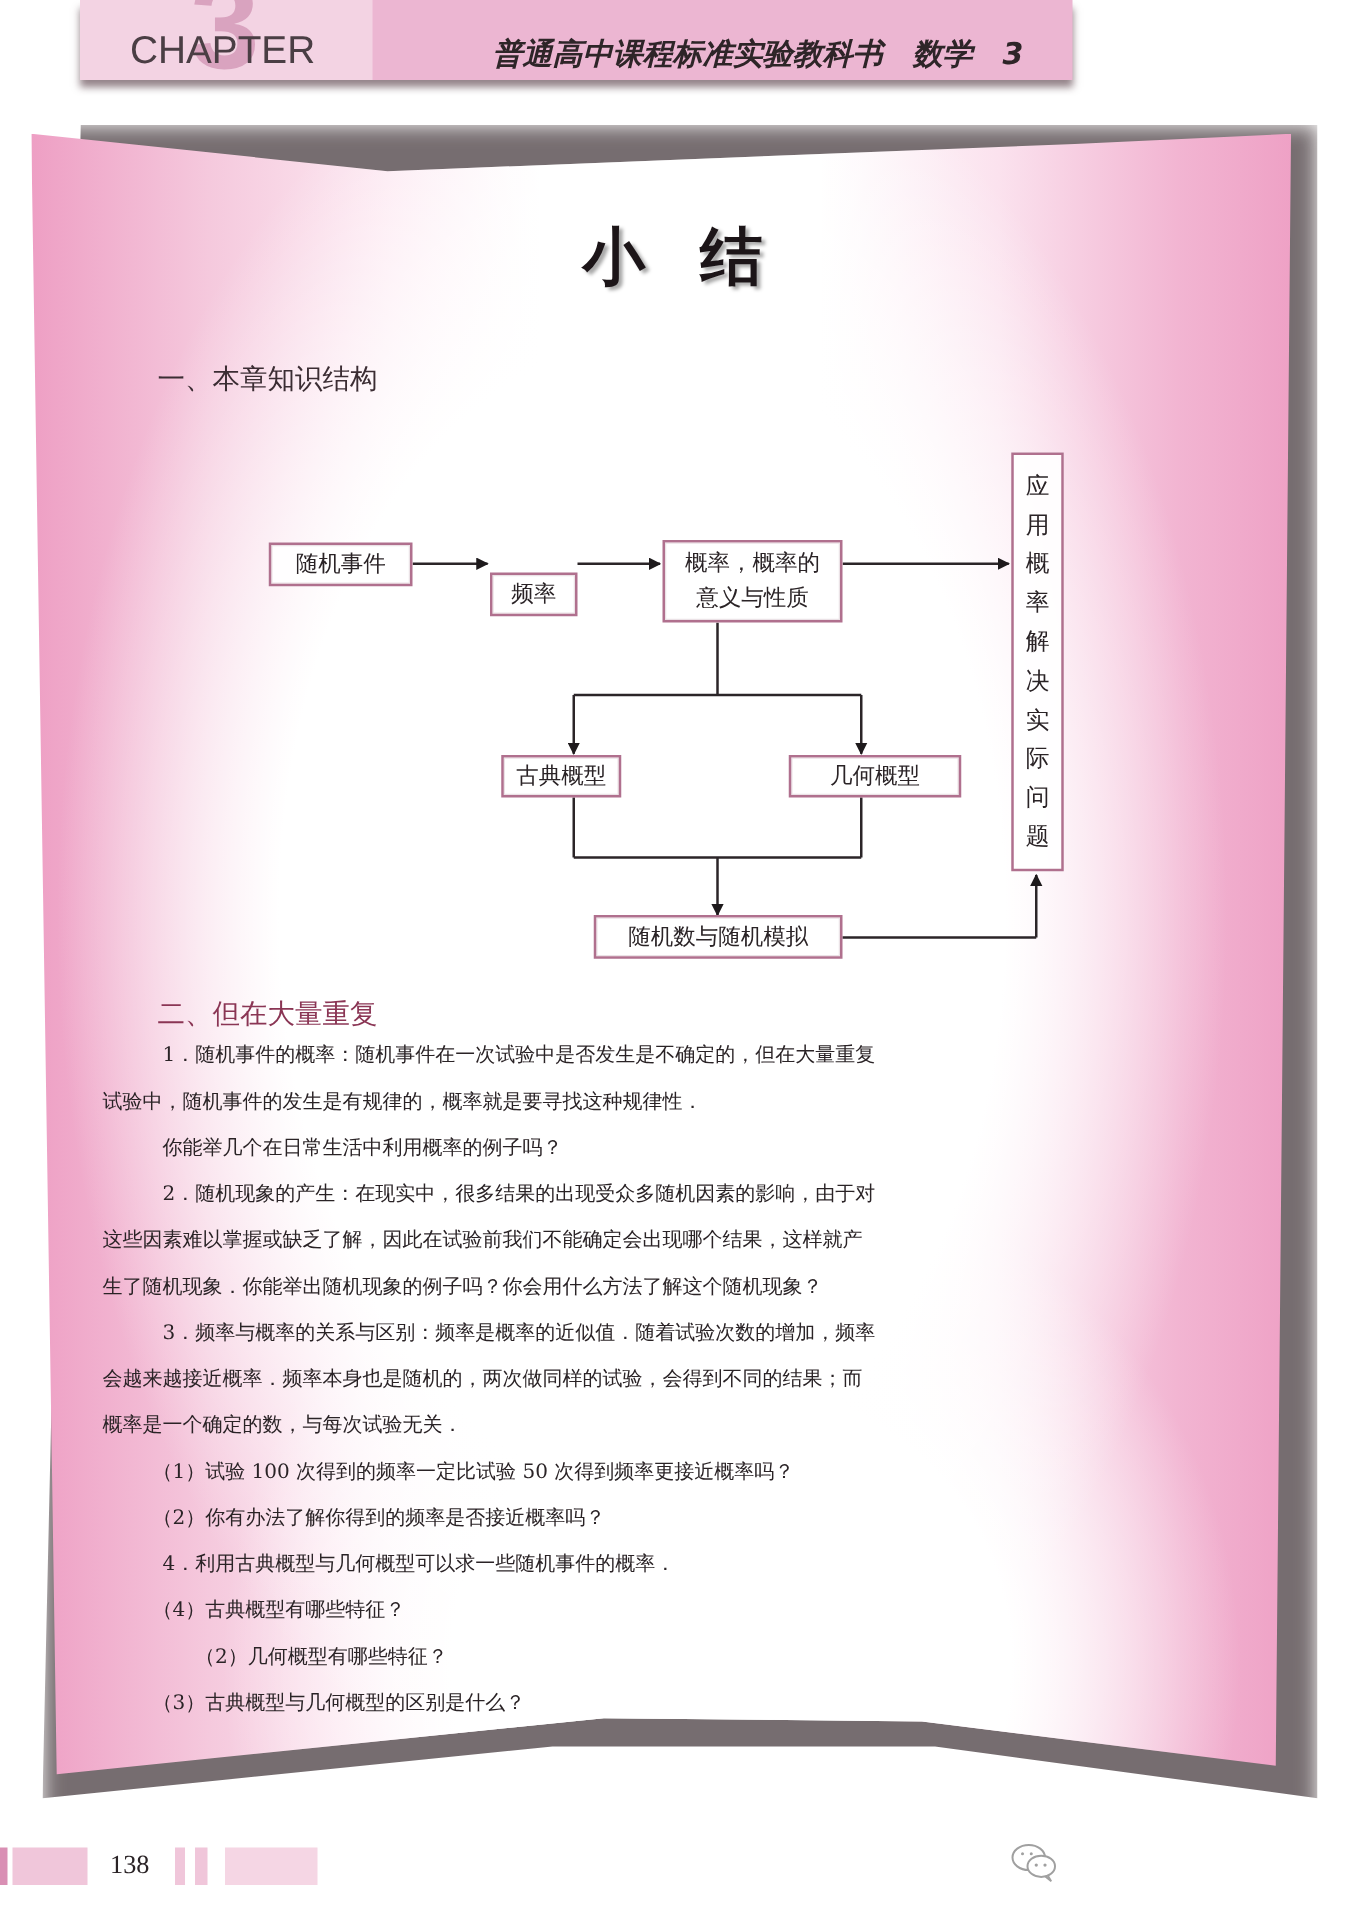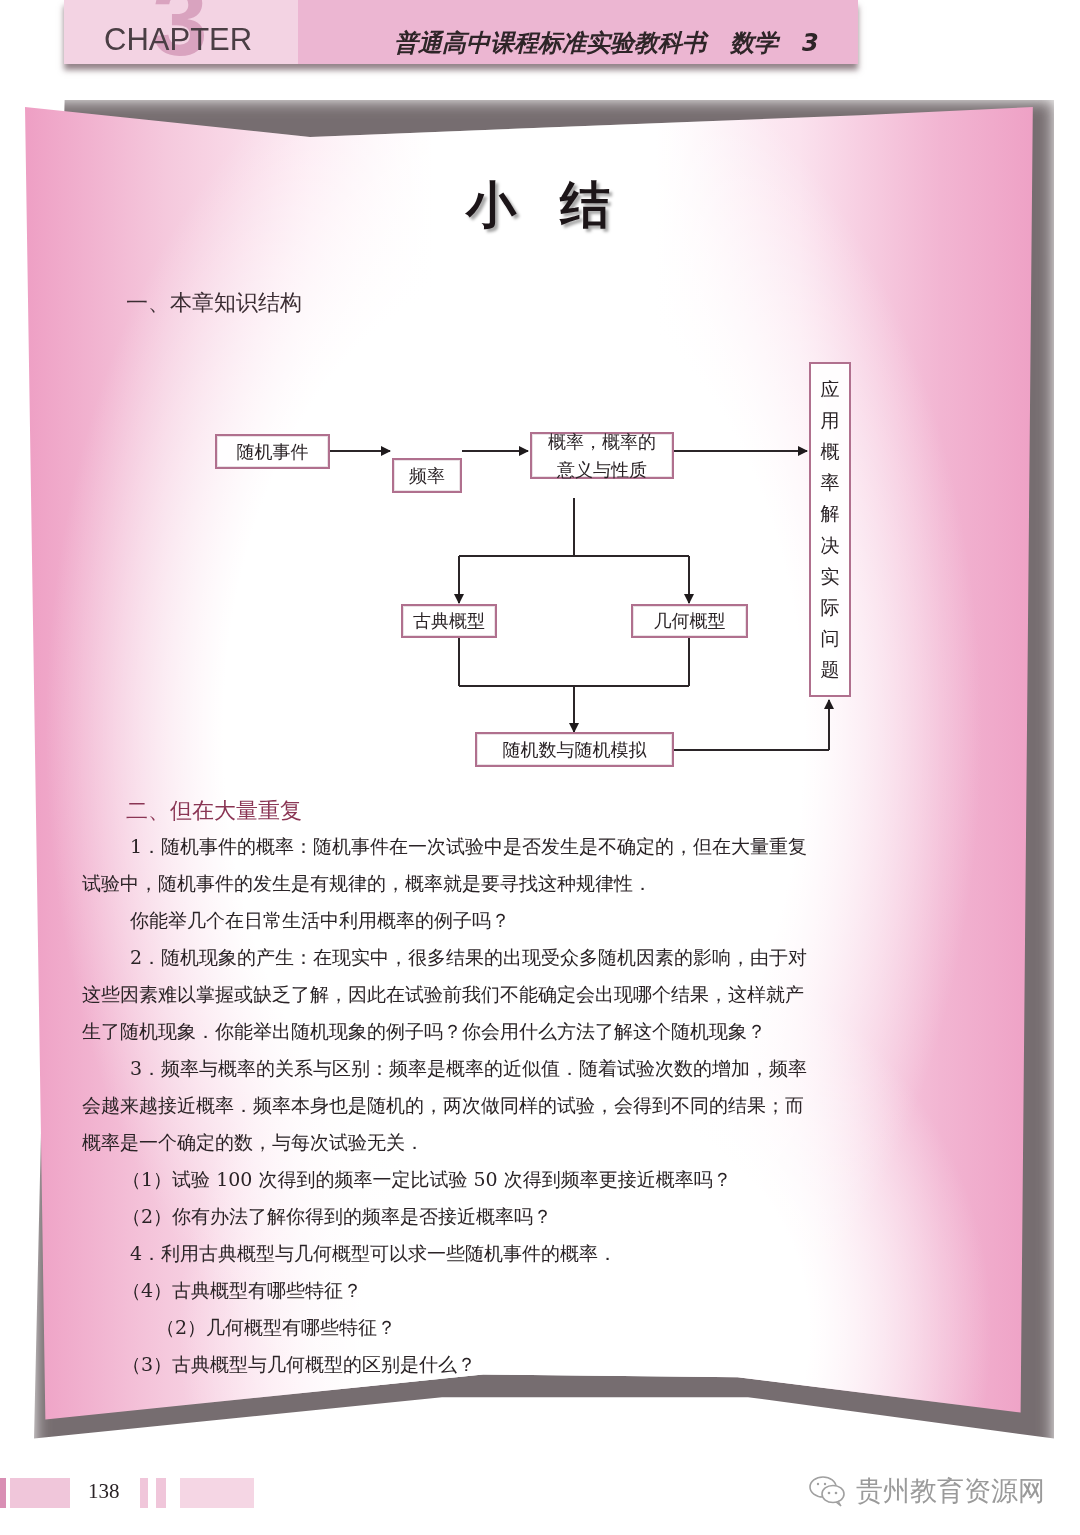--- a/index.html
+++ b/index.html
@@ -64,21 +64,21 @@
       text-align: right; line-height: 1.55;
       box-shadow: inset 0 0 0 1px rgba(120,60,90,0.15);
     }
     .vnode {
       position: absolute; border: 2px solid #b0708e; background: rgba(255,255,255,0.9);
       font-size: 19px; color: #2a2326; display: flex; flex-direction: column; align-items: center;
       justify-content: space-around; padding: 10px 0;
     }
     .vnode span { display: block; line-height: 1; }
     svg.connectors { position: absolute; left: 0; top: 0; }
-    .line { position: absolute; font-size: 19px; color: #2a2326; white-space: nowrap; }
+    .line { position: absolute; font-size: 16px; color: #2a2326; white-space: nowrap; }
 
     
     .footer-bar { position: absolute; top: 1478px; height: 30px; background: #f0c6da; }
     .page-number {
       position: absolute; left: 88px; top: 1479px; font-size: 21px; color: #2a2326;
       font-family: "Liberation Serif", serif;
     }
     .watermark {
       position: absolute; left: 808px; top: 1473px; display: flex; align-items: center;
       gap: 8px; color: #9a9a9a; font-size: 27px; font-family: "DejaVu Sans", sans-serif;
@@ -131,28 +131,28 @@
       <line x1="829" y1="750" x2="829" y2="700" marker-end="url(#arrow)"></line>
     </g>
   </svg>
 
   <div class="node" style="left:215px; top:434px; width:115px; height:35px;">
     <span>随机事件</span>
   </div>
   <div class="node" style="left:392px; top:458px; width:70px; height:35px;">
     <span>频率</span>
   </div>
-  <div class="node" style="left:530px; top:432px; width:144px; height:47px; flex-direction:column;">
+  <div class="node" style="left:530px; top:432px; width:144px; height:66px; flex-direction:column;">
     <span>概率，概率的</span>
     <span>意义与性质</span>
   </div>
   <div class="node" style="left:401px; top:604px; width:96px; height:34px;">
     <span>古典概型</span>
   </div>
-  <div class="node" style="left:631px; top:604px; width:117px; height:34px;">
+  <div class="node" style="left:631px; top:604px; width:138px; height:34px;">
     <span>几何概型</span>
   </div>
   <div class="node" style="left:475px; top:732px; width:199px; height:35px;">
     <span>随机数与随机模拟</span>
   </div>
   <div class="vnode" style="left:809px; top:362px; width:42px; height:335px;">
     <span>应</span>
     <span>用</span>
     <span>概</span>
     <span>率</span>
@@ -198,15 +198,14 @@
   <div class="watermark">
     <svg width="40" height="34" viewBox="0 0 40 34">
       <ellipse cx="15" cy="13" rx="13" ry="10" fill="none" stroke="#a0a0a0" stroke-width="1.6"></ellipse>
       <ellipse cx="25" cy="20" rx="11" ry="8.5" fill="#ffffff" stroke="#a0a0a0" stroke-width="1.6"></ellipse>
       <circle cx="21" cy="19" r="1.3" fill="#a0a0a0"></circle>
       <circle cx="28" cy="19" r="1.3" fill="#a0a0a0"></circle>
       <circle cx="10" cy="10" r="1.2" fill="#a0a0a0"></circle>
       <circle cx="17" cy="10" r="1.2" fill="#a0a0a0"></circle>
       <path d="M30 27 L33 32 L28 28" fill="none" stroke="#a0a0a0" stroke-width="1.4"></path>
     </svg>
-    <span>贵州教育资源网</span>
   </div>
 </div>
 
 </body></html>

